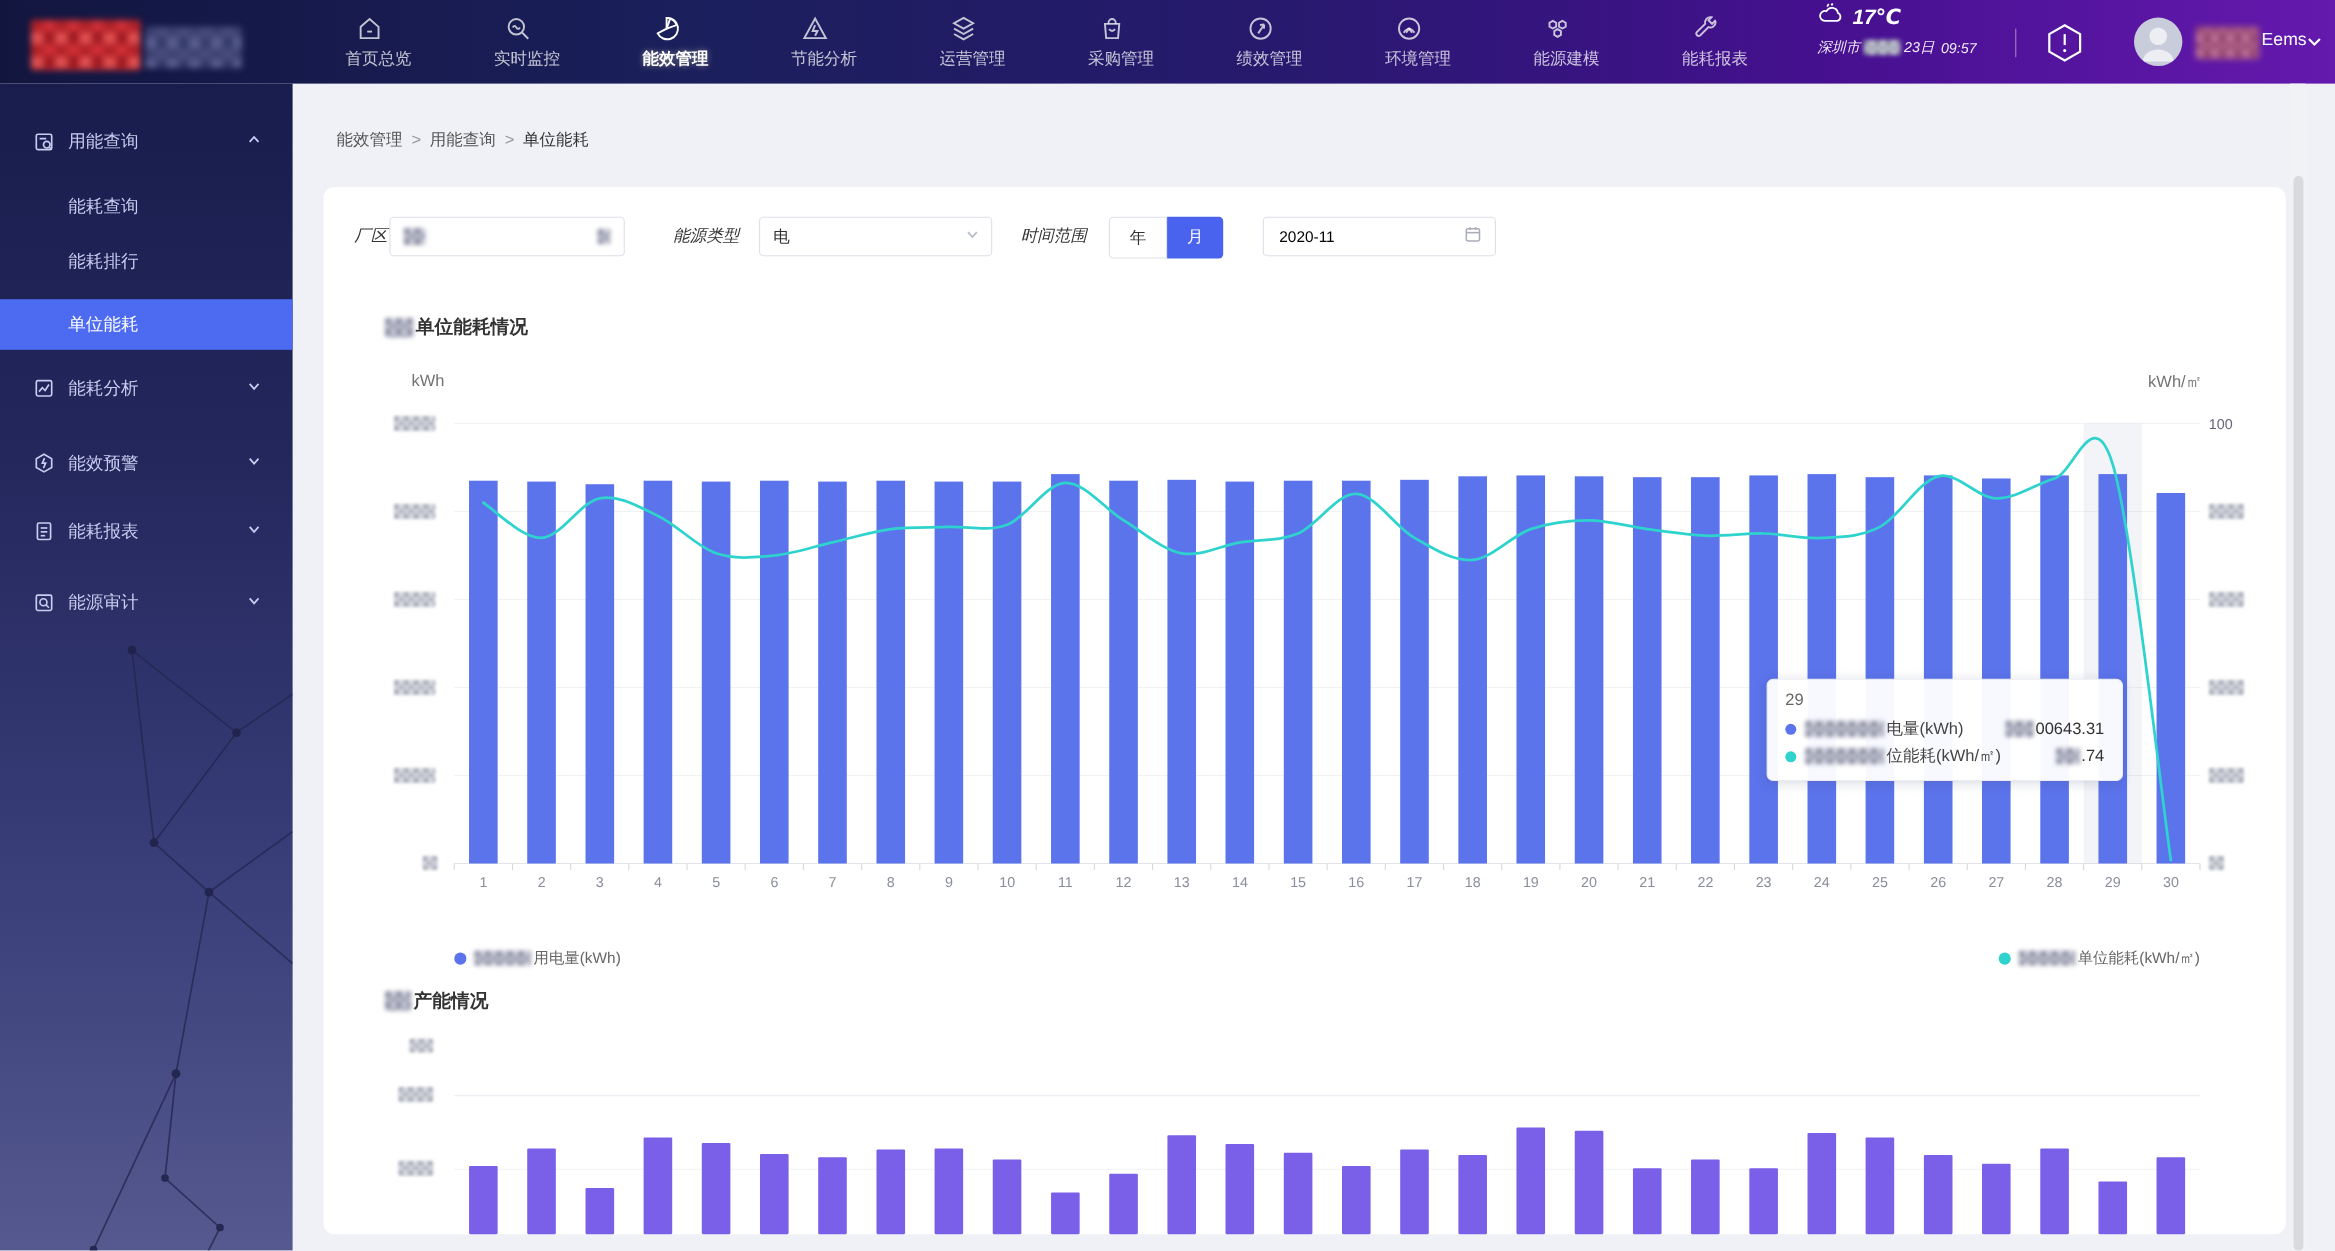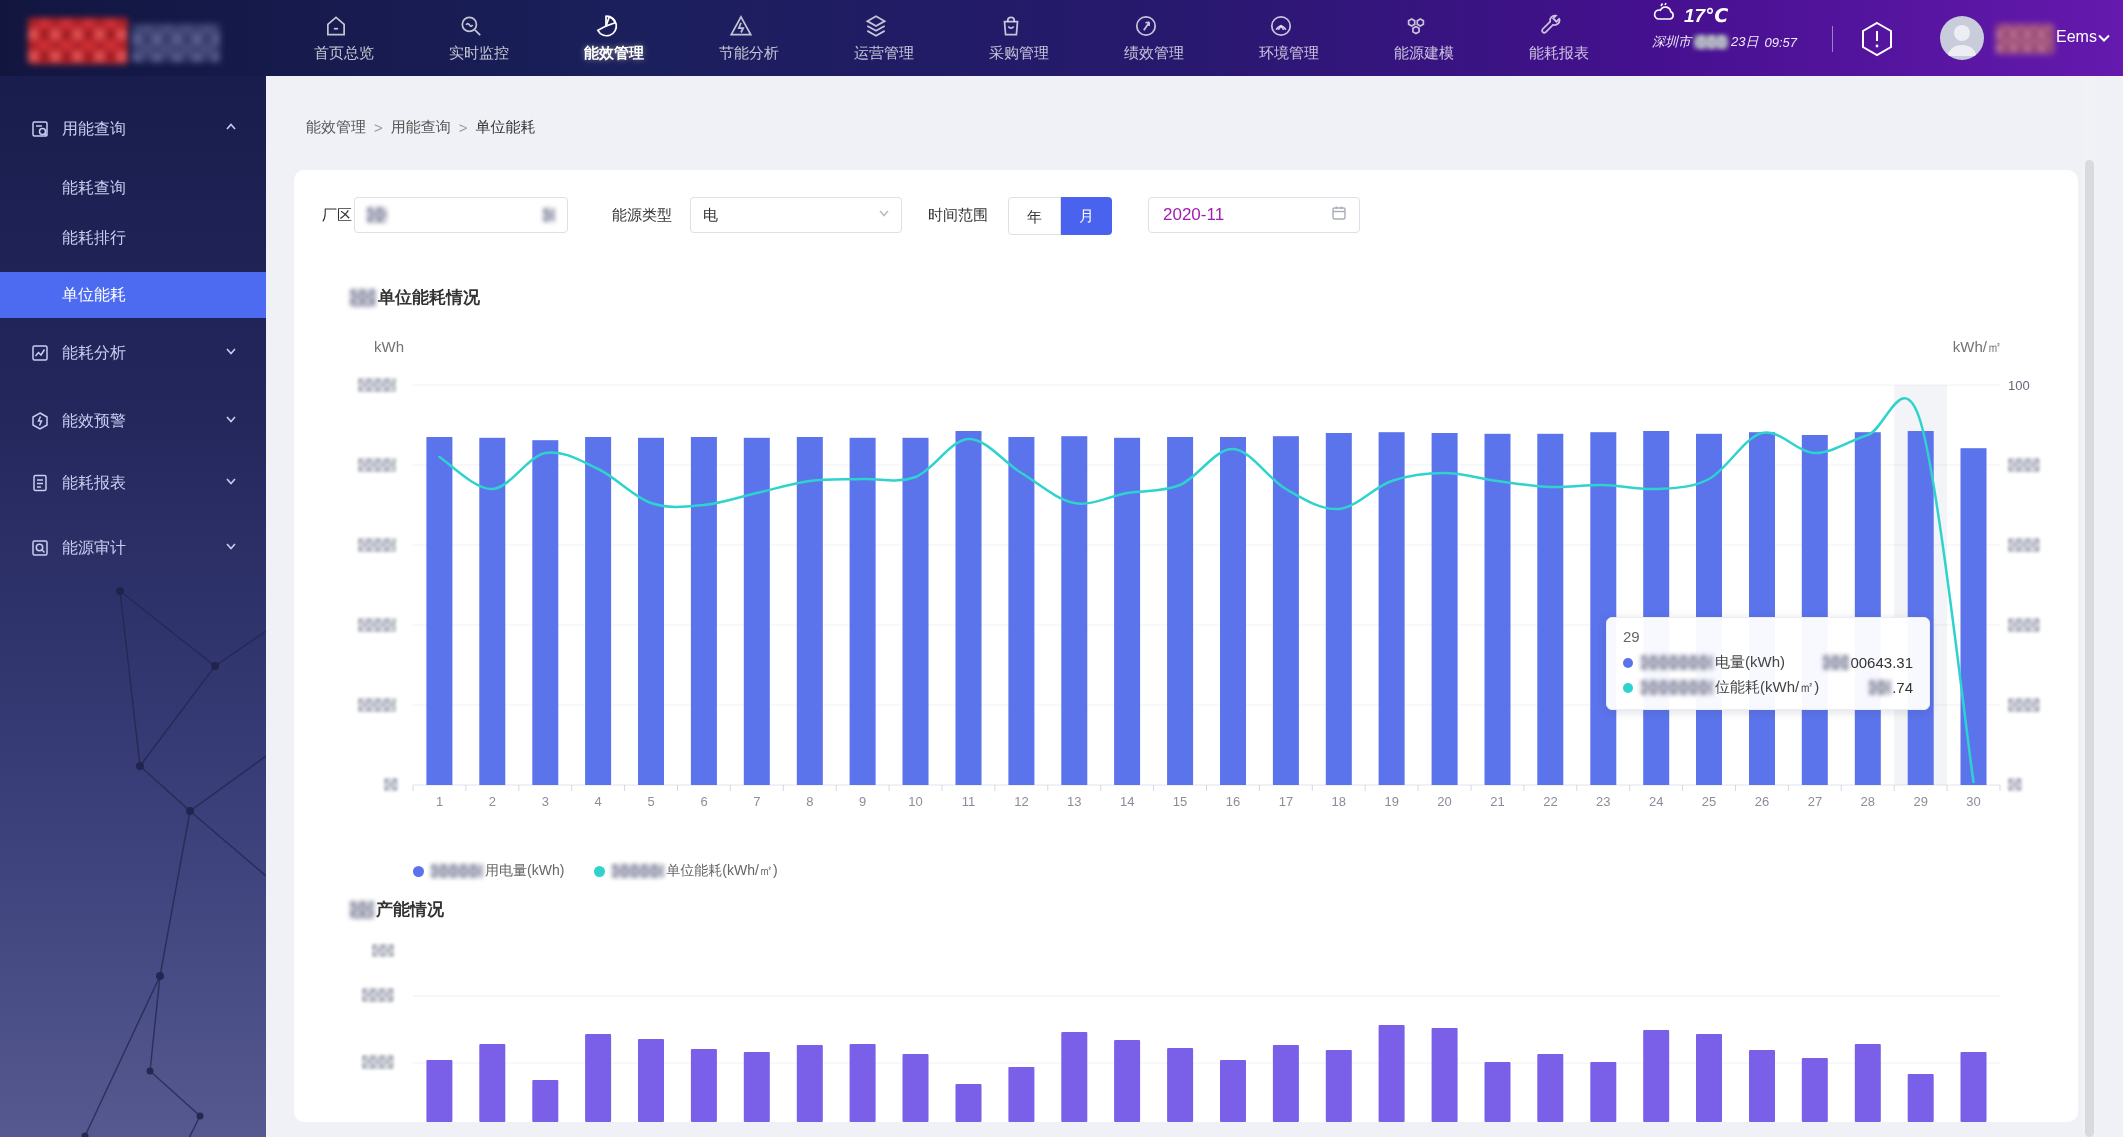--- a/index.html
+++ b/index.html
@@ -49,33 +49,33 @@
   .sb-sub.selected{background:#4D6BF1;color:#ffffff;}
 
   
   #breadcrumb{position:absolute;left:306px;top:118px;display:flex;align-items:center;font-size:15px;color:#555;}
   #breadcrumb .bc-sep{margin:0 8px;color:#999;}
   #breadcrumb .bc-item{cursor:pointer;}
   #breadcrumb .bc-item.current{color:#333;}
   #card{position:absolute;left:294px;top:170px;width:1784px;height:952px;background:#fff;border-radius:10px;}
 
   
-  .flt-label{position:absolute;font-size:15px;color:#333;line-height:38px;height:38px;}
+  .flt-label{position:absolute;font-size:15px;color:#333;line-height:38px;height:38px;font-style:italic;}
   .flt-box{position:absolute;height:36px;background:#fff;border:1px solid #DDE0E7;border-radius:4px;box-sizing:border-box;display:flex;align-items:center;cursor:pointer;}
   .flt-box .chev{margin-left:auto;margin-right:10px;color:#B9BDC9;}
   .flt-box .chev svg{width:14px;height:14px;}
   #plant-select .mz-a{margin-left:12px;width:20px;height:16px;}
   #plant-select .mz-b{margin-left:auto;margin-right:12px;width:12px;height:14px;}
   #energy-select .val{margin-left:12px;font-size:15px;color:#333;}
   #range-toggle{position:absolute;display:flex;height:38px;}
   .rt-btn{height:38px;line-height:38px;padding:0 18px;font-size:15px;box-sizing:border-box;cursor:pointer;}
   .rt-btn.plain{background:#fff;border:1px solid #DDE0E7;border-radius:4px 0 0 4px;color:#333;}
   .rt-btn.sel{background:#4A63EE;color:#fff;border-radius:0 4px 4px 0;}
   #date-box{position:absolute;height:36px;border:1px solid #DDE0E7;border-radius:4px;box-sizing:border-box;display:flex;align-items:center;background:#fff;cursor:pointer;}
-  #date-box .val{margin-left:14px;font-size:17px;color:#a21caf;}
+  #date-box .val{margin-left:14px;font-size:14px;color:#000000;}
   #date-box .cal{margin-left:auto;margin-right:12px;color:#A9ADB9;}
   #date-box .cal svg{width:16px;height:16px;}
 
   
   .chart-title{position:absolute;font-size:17px;font-weight:bold;color:#333;display:flex;align-items:center;font-family:Liberation Mono, monospace;}
   .chart-title .mz-inline{margin-right:2px;}
   .axis-unit{position:absolute;font-size:15px;color:#737373;}
   .tick-blur{position:absolute;border-radius:2px;
     background:conic-gradient(#d8dae0 25%,#b9bcc6 0 50%,#cfd2da 0 75%,#aeb1bd 0);background-size:9px 9px;filter:blur(1.5px);}
   .xlabel{position:absolute;font-size:13px;color:#8A8E99;text-align:center;width:53px;}
@@ -83,21 +83,21 @@
 
   
   #tooltip{position:absolute;left:1606px;top:617px;width:324px;background:rgba(255,255,255,.96);border-radius:6px;
     box-shadow:0 2px 10px rgba(60,70,110,.18);border:1px solid #ECEDF2;padding:10px 16px 12px 16px;box-sizing:border-box;z-index:5;}
   #tooltip .tt-head{font-size:15px;color:#666;margin-bottom:8px;}
   .tt-row{display:flex;align-items:center;font-size:15px;color:#444;margin-top:6px;}
   .tt-dot{width:10px;height:10px;border-radius:50%;margin-right:8px;flex:none;}
   .tt-val{margin-left:auto;color:#333;display:flex;align-items:center;}
 
   
-  #legend{position:absolute;left:413px;top:862px;width:1587px;display:flex;justify-content:flex-start;gap:30px;}
+  #legend{position:absolute;left:413px;top:862px;width:1587px;display:flex;justify-content:space-between;}
   .lg-item{display:flex;align-items:center;font-size:14px;color:#666;cursor:pointer;}
   .lg-dot{width:11px;height:11px;border-radius:50%;margin-right:7px;}
 
   
   #scroll-track{position:absolute;left:2082px;top:76px;width:14px;height:1061px;background:#F1F2F6;}
   #scroll-thumb{position:absolute;left:2085px;top:160px;width:9px;height:977px;background:#D9DADE;border-radius:5px;cursor:pointer;}
 
   svg{overflow:visible;}
 </style>
 </head>

